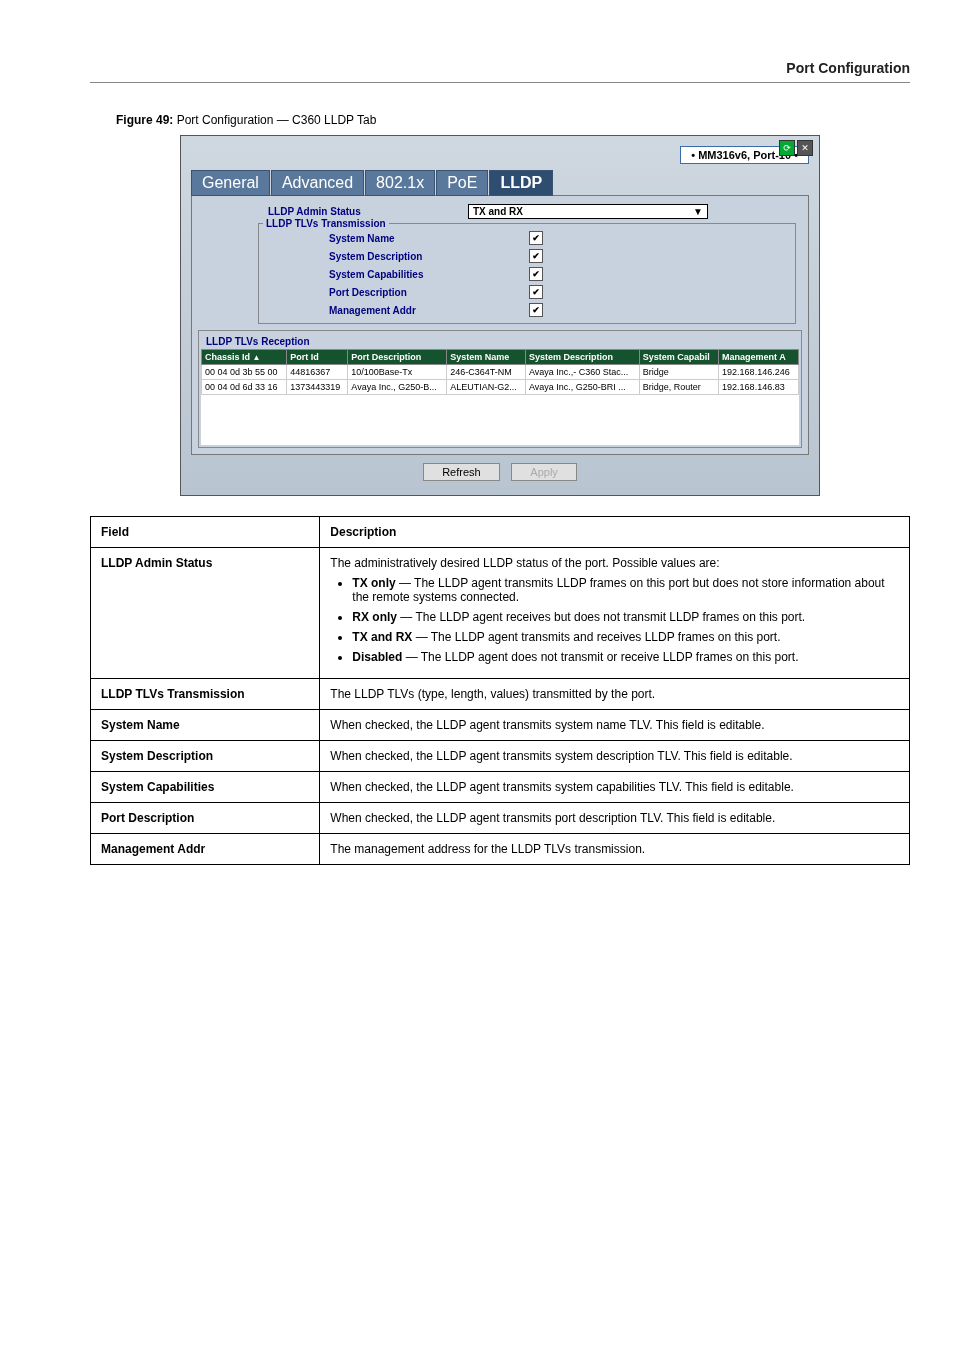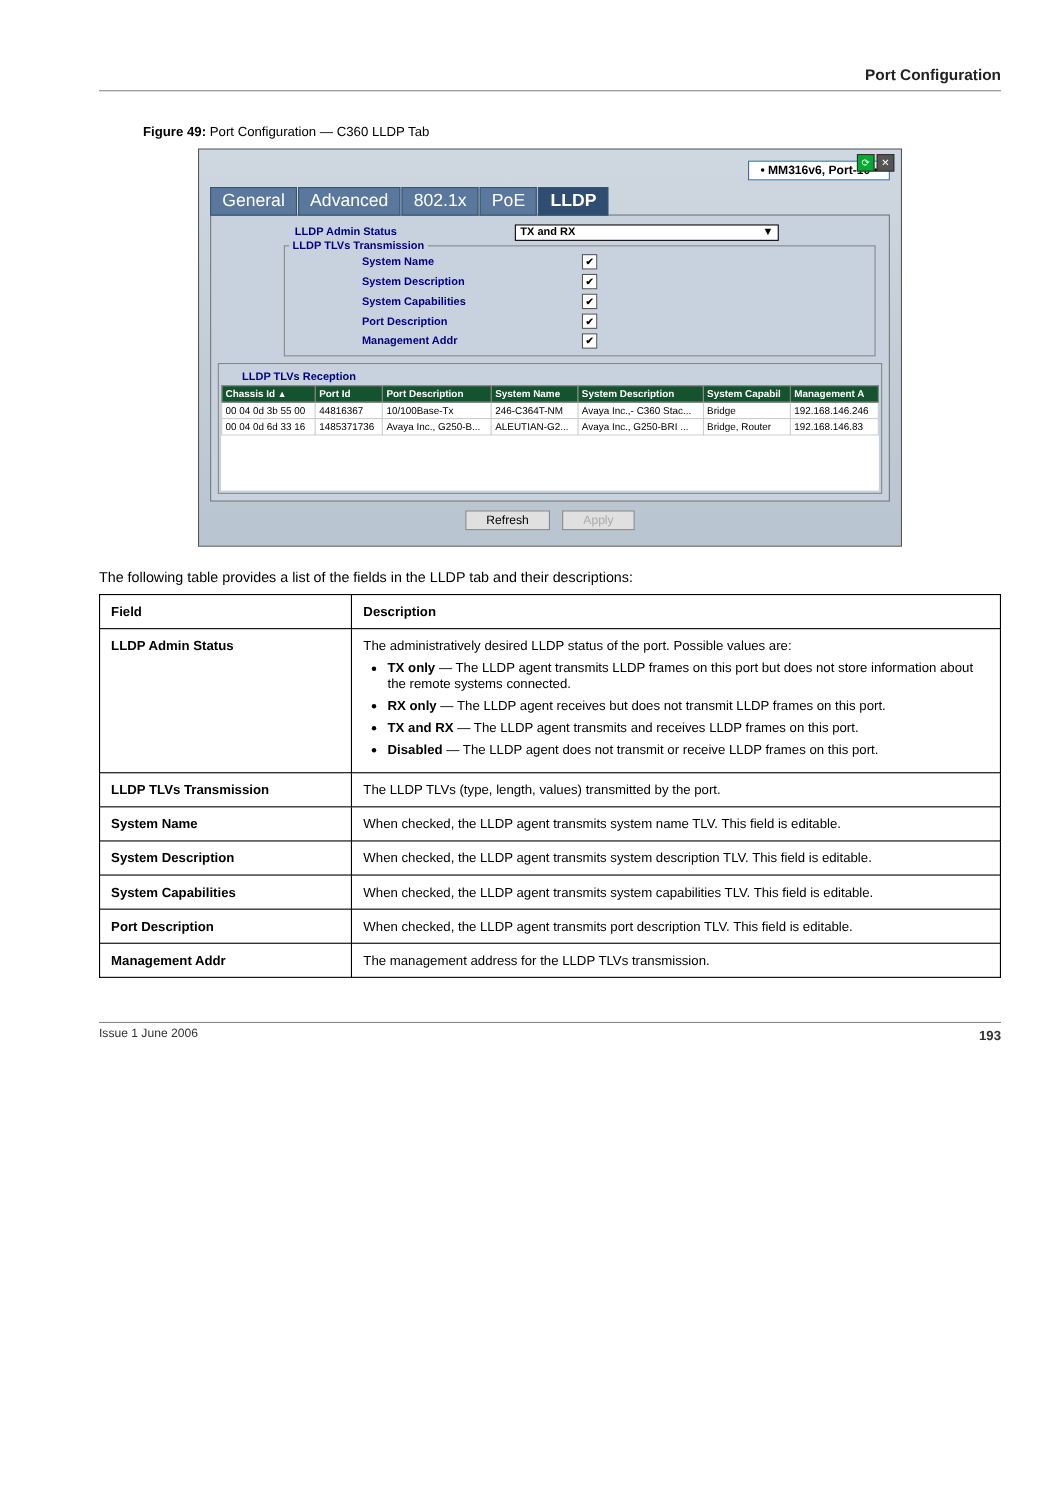--- a/index.html
+++ b/index.html
@@ -20,21 +20,21 @@
   }
   .header-right {
     text-align: right;
     font-size: 14px;
     color: #222;
     margin-bottom: 6px;
     font-weight: bold;
   }
   .fig-caption {
     font-size: 12px;
-    margin: 6px 0 8px 40px;
+    margin: 6px 0 8px 26px;
     color: #000;
   }
   .fig-caption b { font-weight: bold; }
   .screenshot {
     width: 640px;
     margin: 0 auto 20px auto;
     background: linear-gradient(#cfd8e0, #b8c4d0);
     border: 1px solid #555;
     position: relative;
     padding: 10px;
@@ -125,21 +125,21 @@
   }
   .tx-box {
     border:1px solid #888; margin: 2px 6px 6px 60px; padding:4px 0;
   }
   .rx-group {
     border:1px solid #888;
     margin-top:6px;
     padding: 2px;
   }
   .rx-title {
-    font-size:10px; font-weight:bold; color:#000080; margin:-8px 0 2px 16px;
+    font-size:10px; font-weight:bold; color:#000080; margin:-8px 0 2px 2px;
     background:#c8d2de; display:inline-block; padding:0 3px;
   }
   .rx-table {
     width:100%;
     border-collapse: collapse;
     background:#fff;
     font-size:9px;
   }
   .rx-table th {
     background: #14532d;
@@ -282,39 +282,38 @@
               <td>00 04 0d 3b 55 00</td>
               <td>44816367</td>
               <td>10/100Base-Tx</td>
               <td>246-C364T-NM</td>
               <td>Avaya Inc.,- C360 Stac...</td>
               <td>Bridge</td>
               <td>192.168.146.246</td>
             </tr>
             <tr>
               <td>00 04 0d 6d 33 16</td>
-              <td>1485371736</td>
+              <td>1373443319</td>
               <td>Avaya Inc., G250-B...</td>
               <td>ALEUTIAN-G2...</td>
               <td>Avaya Inc., G250-BRI ...</td>
               <td>Bridge, Router</td>
               <td>192.168.146.83</td>
             </tr>
           </tbody>
         </table>
         <div style="height:50px; background:#fff; border-top:0;"></div>
       </div>
     </div>
     <div class="btnrow">
       <button class="btn">Refresh</button>
       <button class="btn disabled">Apply</button>
     </div>
   </div>
 
-  <div class="desc-para">The following table provides a list of the fields in the LLDP tab and their descriptions:</div>
 
   <table class="desc-table">
     <thead>
       <tr>
         <th>Field</th>
         <th>Description</th>
       </tr>
     </thead>
     <tbody id="desc-body">
         <tr>
@@ -349,17 +348,13 @@
           <td class="fcol">Port Description</td>
           <td>When checked, the LLDP agent transmits port description TLV. This field is editable.</td>
         </tr>
         <tr>
           <td class="fcol">Management Addr</td>
           <td>The management address for the LLDP TLVs transmission.</td>
         </tr>
       </tbody>
   </table>
 
-  <div class="footer">
-    <span>Issue 1 June 2006</span>
-    <b>193</b>
-  </div>
 </div>
 
 </body></html>

